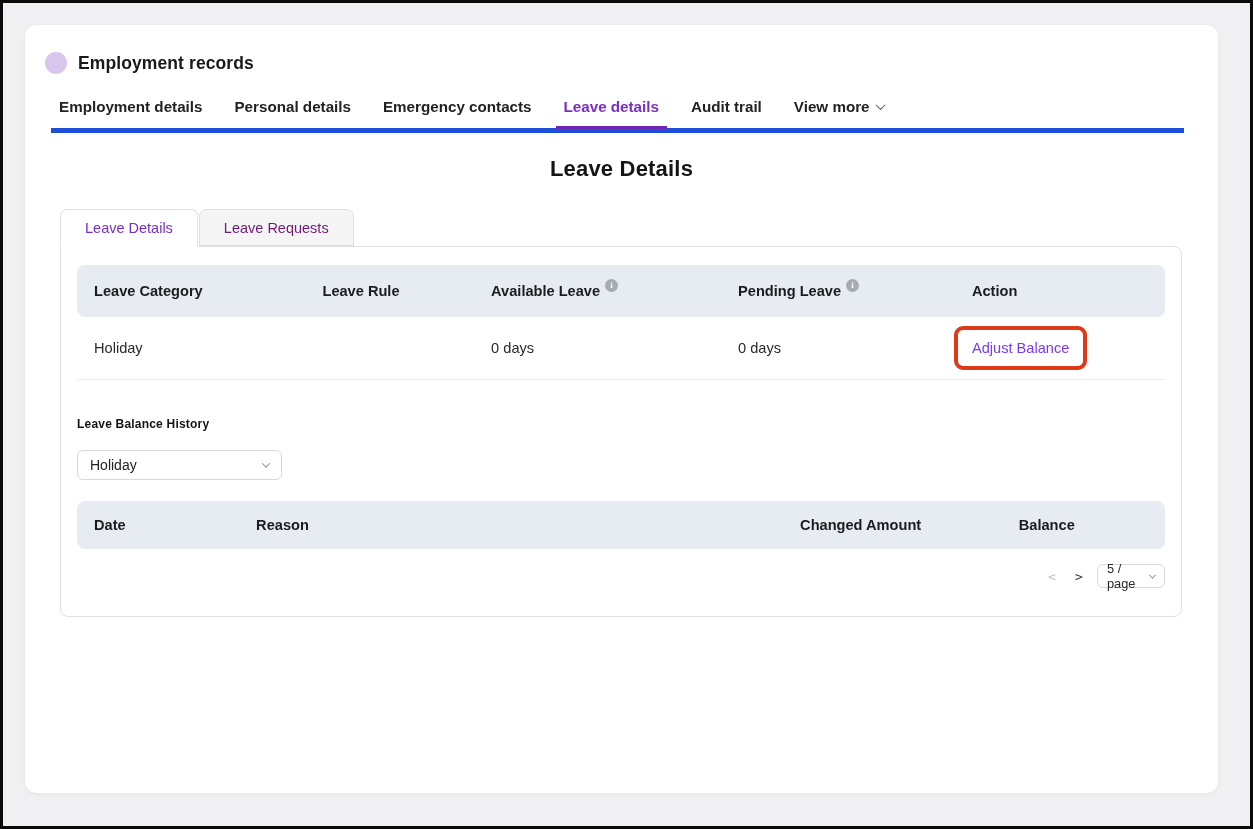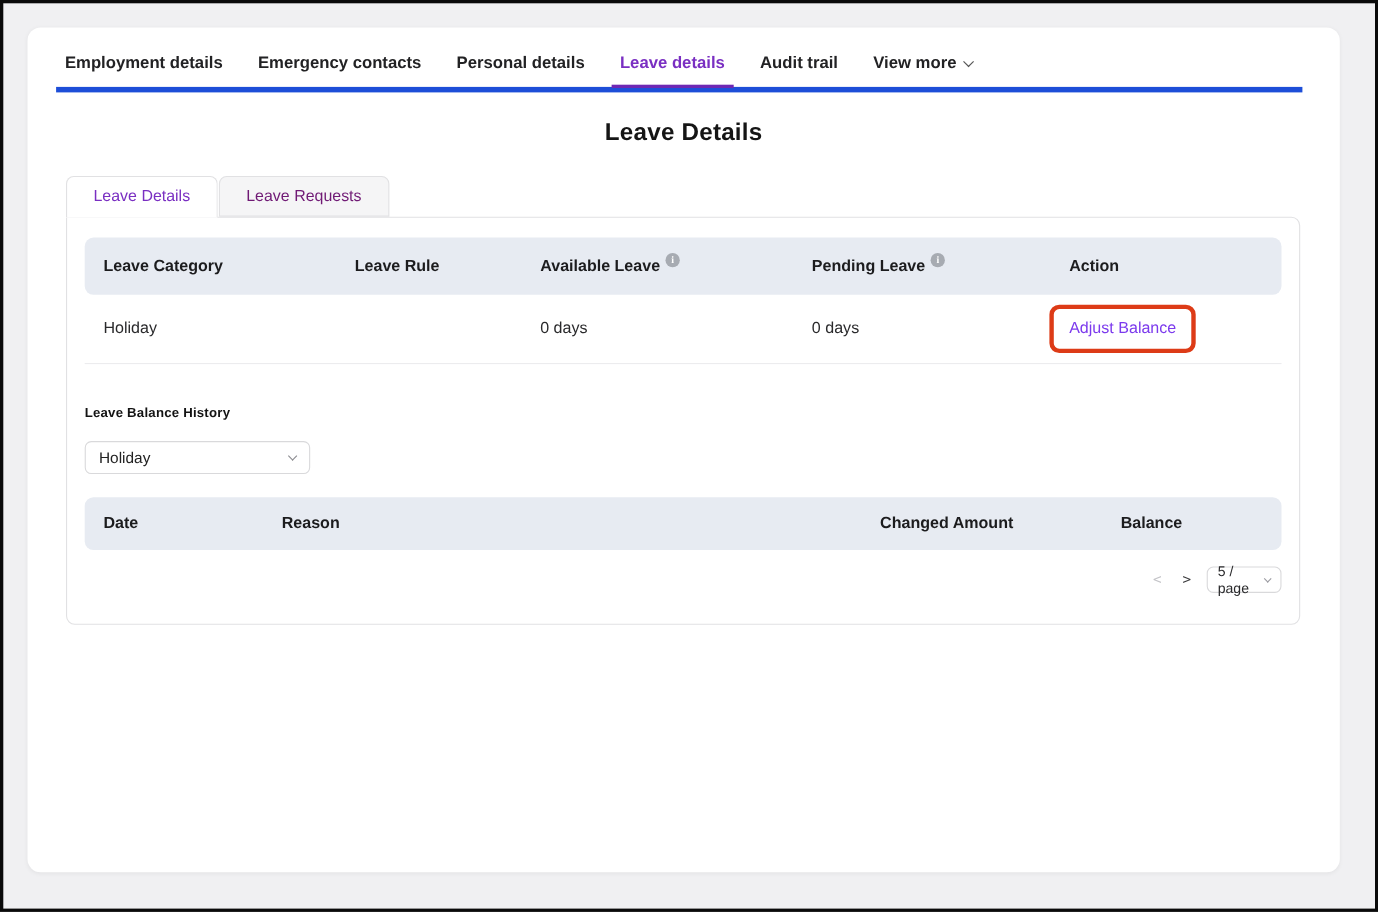--- a/index.html
+++ b/index.html
@@ -64,30 +64,34 @@
   .pg-arrow.enabled { color:#3a3a3c; }
   .page-size { width:68px; height:24px; border:1px solid #d9d9db; border-radius:6px; display:flex; align-items:center; justify-content:space-between; padding:0 9px; font-size:12.8px; color:#2a2a2c; cursor:pointer; background:#fff; }
   .page-size .chev { width:5px; height:5px; border-color:#9a9aa0; }
 </style>
 </head>
 <body>
 
 <div class="screen">
   <div class="card">
 
+    <div class="card-header">
+      <span class="avatar"></span>
+      <span class="page-title">Employment records</span>
+    </div>
 
     <div class="nav-tabs">
       <div class="nav-tab">
           <span>Employment details</span>
         </div>
       <div class="nav-tab">
-          <span>Emergency contacts</span>
+          <span>Personal details</span>
         </div>
       <div class="nav-tab">
-          <span>Personal details</span>
+          <span>Emergency contacts</span>
         </div>
       <div class="nav-tab active">
           <span>Leave details</span>
         </div>
       <div class="nav-tab">
           <span>Audit trail</span>
         </div>
       <div class="nav-tab">
         <span>View more</span>
         <span class="chev"></span>

